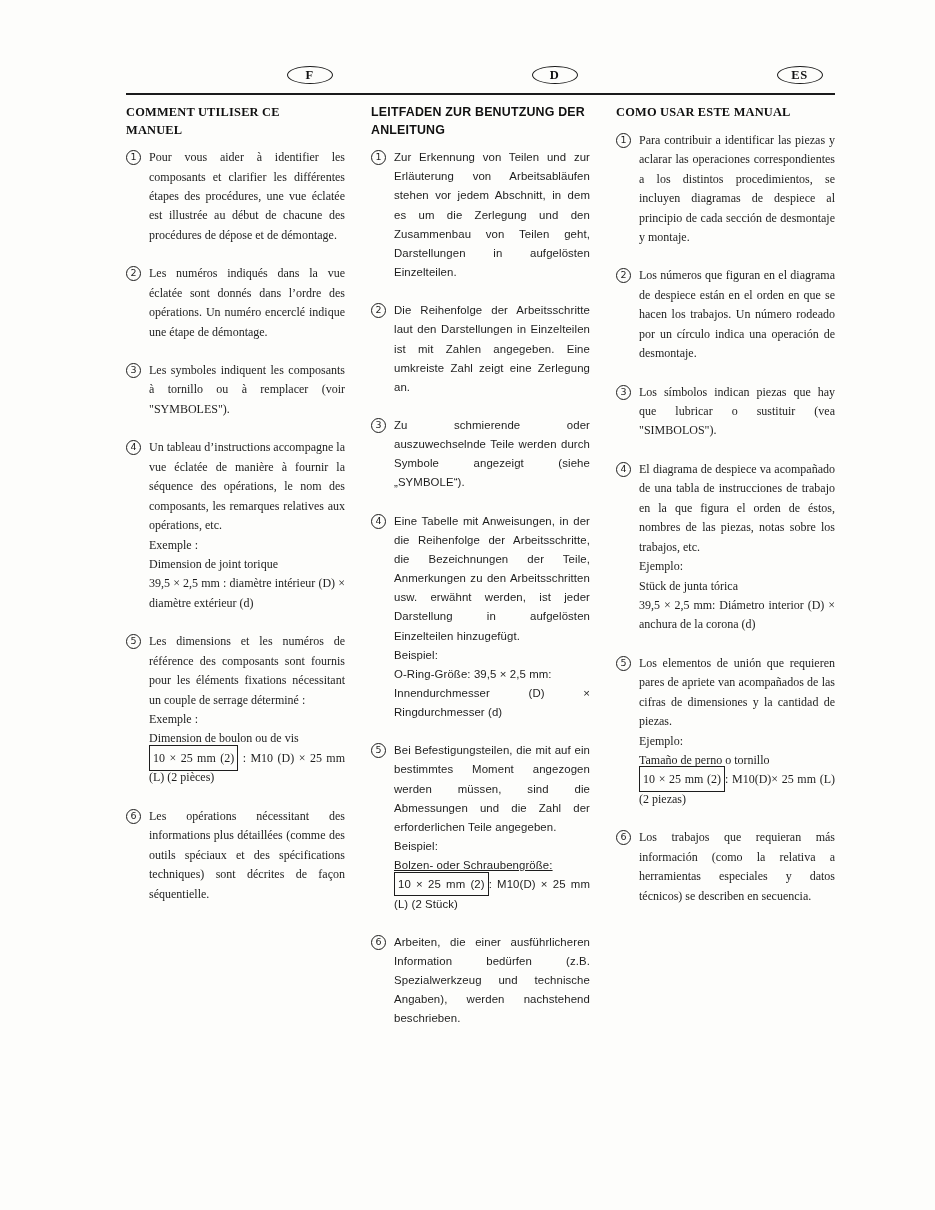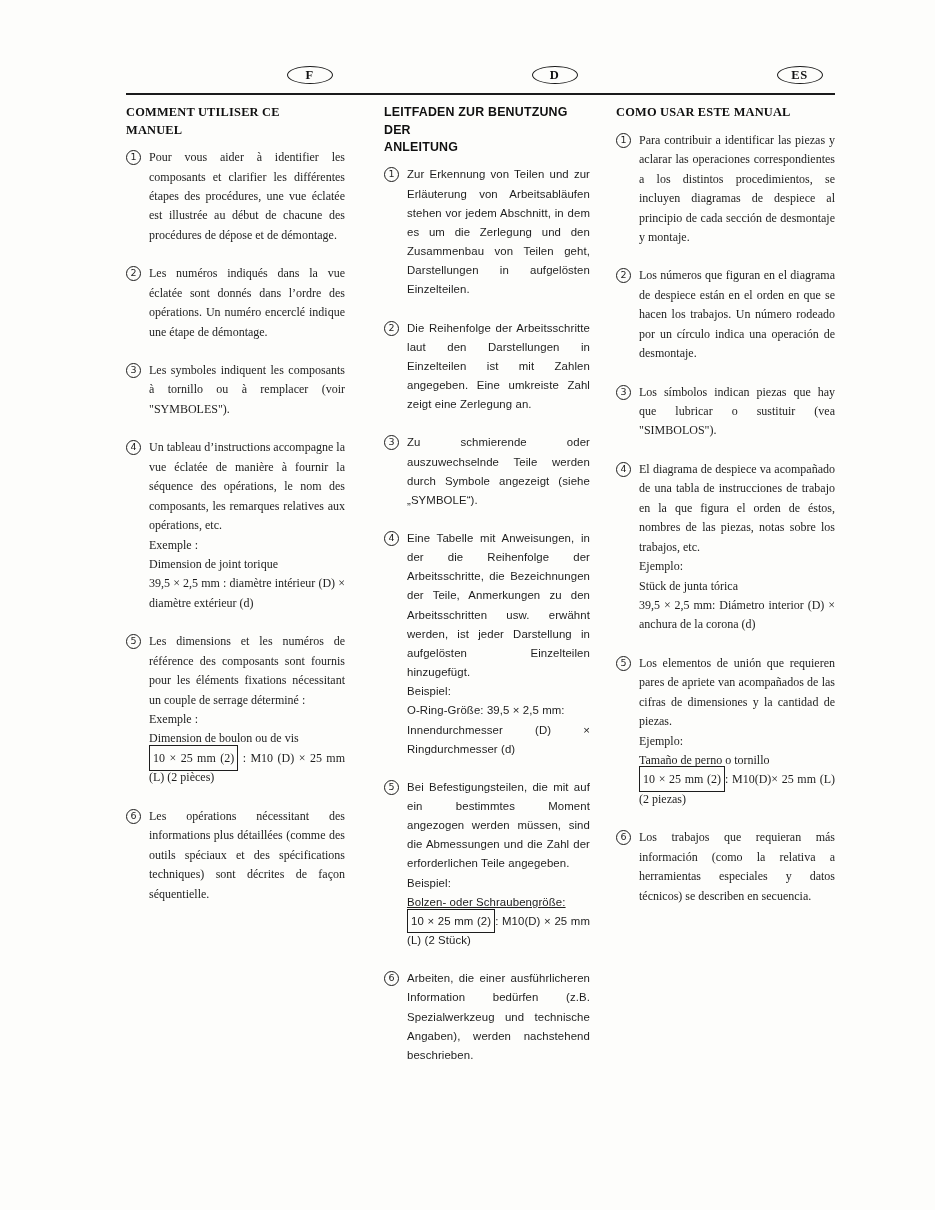--- a/index.html
+++ b/index.html
@@ -15,21 +15,21 @@
     transform:translateX(74px);
     min-width:46px; height:18px; padding:0 9px;
     border:1.6px solid #1b1b1b; border-radius:50%;
     display:flex; align-items:center; justify-content:center;
     font-family:"Liberation Serif", serif; font-weight:700; font-size:12.5px; color:#111;
     letter-spacing:.5px;
   }
   .rule { height:2.4px; background:#1b1b1b; margin-bottom:7px; }
   .columns { display:grid; grid-template-columns:1fr 1fr 1fr; column-gap:26px; }
   .column.serif { font-family:"Liberation Serif", serif; }
-  .column.sans  { font-family:"Liberation Sans", sans-serif;margin-left:13px; }
+  .column.sans  { font-family:"Liberation Sans", sans-serif; }
   .col-title { font-size:12.4px; font-weight:700; color:#101010; line-height:1.4; margin:2px 0 9px; letter-spacing:.2px; }
   .item { display:flex; gap:8px; margin-bottom:19px; }
   .circ {
     flex:0 0 15px; width:15px; height:15px; margin-top:2px;
     border:1.2px solid #1d1d1d; border-radius:50%;
     font-family:"DejaVu Sans", sans-serif; font-size:9.5px; line-height:12.5px; text-align:center;
     color:#1d1d1d;
   }
   .item-body { flex:1; font-size:12px; line-height:1.62; text-align:justify; color:#1d1d1d; }
   .sans .item-body { font-size:11.4px; line-height:1.68; letter-spacing:.1px; }

